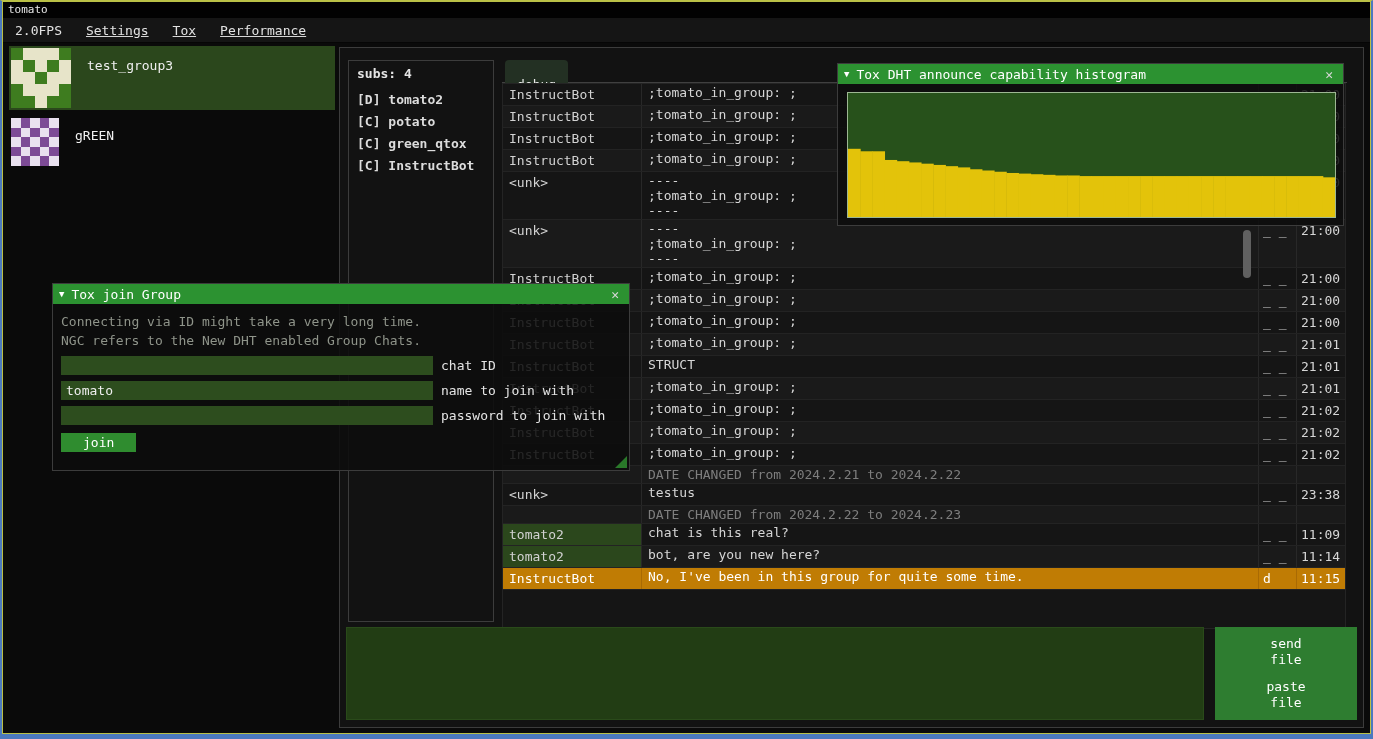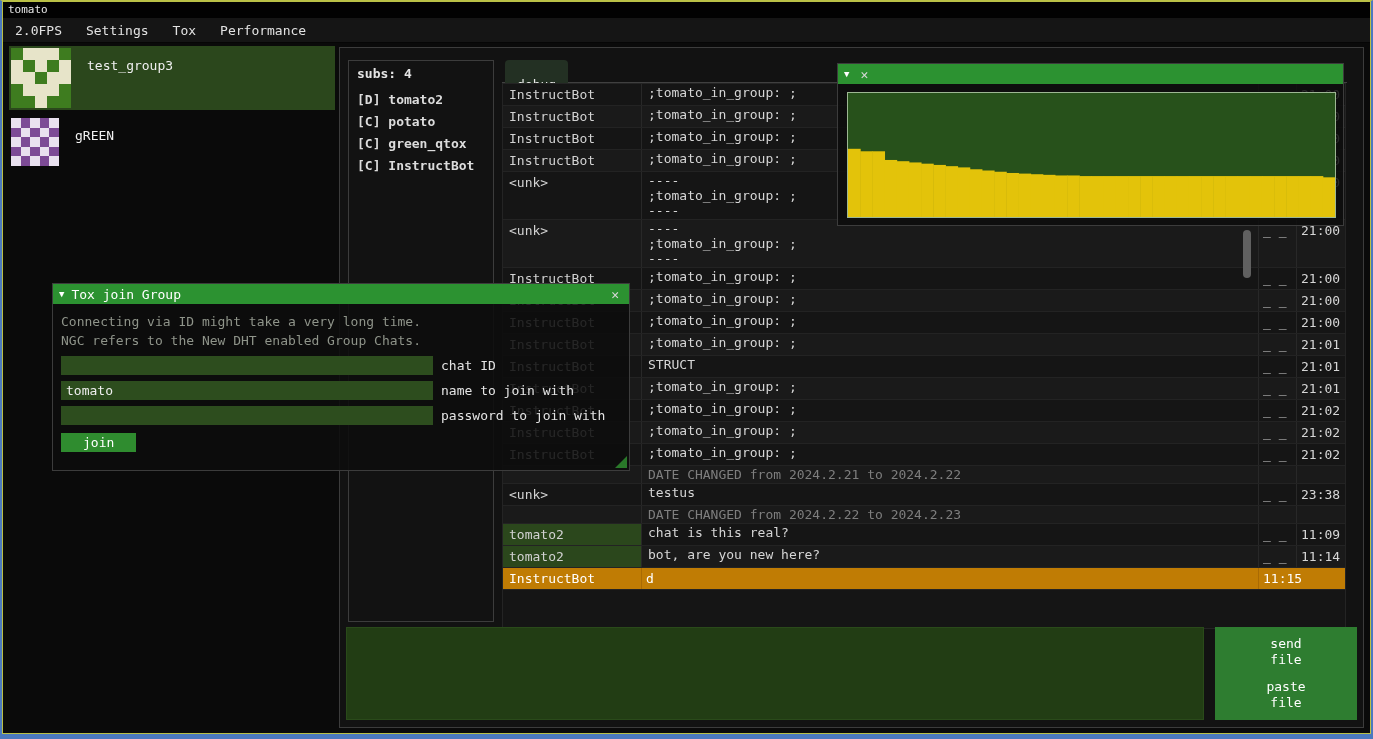--- a/index.html
+++ b/index.html
@@ -83,21 +83,21 @@
 <body>
 
 <div class="screen">
 
   <div class="os-titlebar">
     <span>tomato</span>
   </div>
 
   <div class="menubar">
     <span class="fps">2.0FPS</span>
-    <span id="menu-items" style="display:flex;">
+    <span id="menu-items" style="display:flex;text-decoration:underline;">
         <span class="menu-item">Settings</span>
         <span class="menu-item">Tox</span>
         <span class="menu-item">Performance</span>
       </span>
   </div>
 
   <div id="sidebar">
       <div class="group-row selected">
         <div class="avatar">
           <div style="background: rgb(62, 124, 31);"></div>
@@ -295,20 +295,21 @@
           <div class="c-time">11:09</div>
         </div>
         <div class="msg-row">
           <div class="c-name name-self">tomato2</div>
           <div class="c-msg">bot, are you new here?</div>
           <div class="c-flags">_ _</div>
           <div class="c-time">11:14</div>
         </div>
         <div class="msg-row hl">
           <div class="c-name">InstructBot</div>
+          <div class="c-msg">No, I've been in this group for quite some time.</div>
           <div class="c-flags">d</div>
           <div class="c-time">11:15</div>
         </div>
       </div>
     <div class="scroll-grab"></div>
 
     <textarea class="chat-input" style=""></textarea>
     <button id="send-file" class="file-btn">send
 file</button>
     <button id="paste-file" class="file-btn">paste
@@ -339,20 +340,21 @@
           </div>
         </div>
       <button class="join-btn">join</button>
     </div>
     <div class="grip"></div>
   </div>
 
   <div class="float hist">
     <div class="titlebar">
       <span class="collapse">▼</span>
+      <span class="wtitle">Tox DHT announce capability histogram</span>
       <span class="close">✕</span>
     </div>
     <div class="plot">
       <svg id="hist-svg" viewBox="0 0 487 124" preserveAspectRatio="none">
           <rect x="0.00" y="55.80" width="12.68" height="68.20" fill="#e3c30a"></rect>
           <rect x="12.18" y="58.28" width="12.68" height="65.72" fill="#e3c30a"></rect>
           <rect x="24.35" y="58.28" width="12.68" height="65.72" fill="#e3c30a"></rect>
           <rect x="36.53" y="66.96" width="12.68" height="57.04" fill="#e3c30a"></rect>
           <rect x="48.70" y="68.20" width="12.68" height="55.80" fill="#e3c30a"></rect>
           <rect x="60.88" y="69.44" width="12.68" height="54.56" fill="#e3c30a"></rect>

